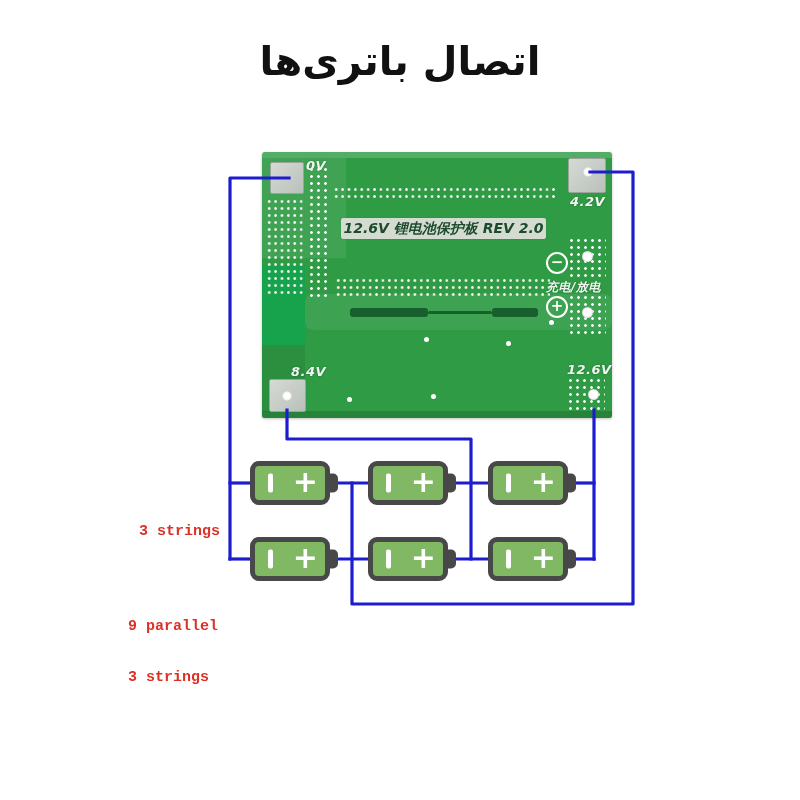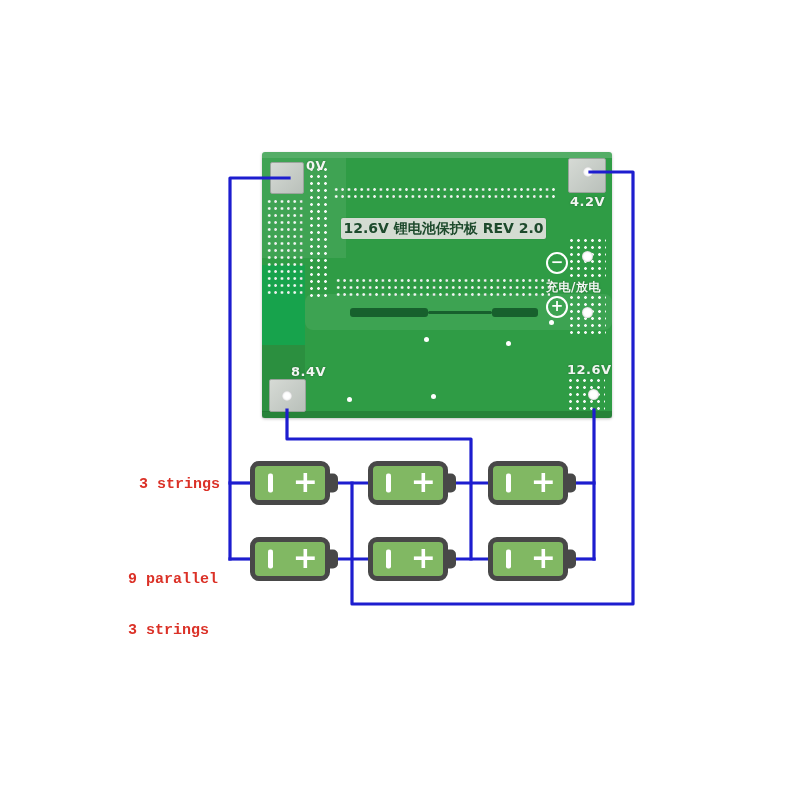--- a/index.html
+++ b/index.html
@@ -18,21 +18,21 @@
     left:0; top:662px; width:800px; text-align:center;
     font-size:27px; font-weight:400; color:#111; direction:rtl;
   }
 
   
   .board {
     left:262px; top:152px; width:350px; height:266px;
     background:#2f9c45; border-radius:3px;
     box-shadow:0 1px 3px rgba(0,0,0,.25);
   }
-  .shade { position:absolute; }
+  .shade { position:absolute;font-style:italic; }
   .dotgrid {
     background-image:radial-gradient(circle, rgba(255,255,255,.95) 1.3px, rgba(255,255,255,0) 1.5px);
     background-size:7px 7px;
   }
   .dotgrid-dense {
     background-image:
       radial-gradient(circle, rgba(255,255,255,.92) 1.25px, rgba(255,255,255,0) 1.45px),
       radial-gradient(circle, rgba(16,60,30,.85) 1.1px, rgba(16,60,30,0) 1.3px);
     background-size:6.4px 7px, 12.8px 7px;
     background-position:0 0, 3.2px 0;
@@ -72,29 +72,30 @@
     position:absolute; right:7px; top:50%; transform:translateY(-54%);
     color:#fff; font-size:30px; font-weight:800; line-height:30px;
   }
   .battery .nub {
     position:absolute; right:-13px; top:50%; transform:translateY(-50%);
     width:9px; height:19px; background:#484848; border-radius:0 5px 5px 0;
   }
 
   .redlabel {
     font-family:"Liberation Mono","DejaVu Sans Mono",monospace;
-    font-weight:700; font-size:15px; color:#db3127; line-height:17px; white-space:pre;
+    font-weight:700; font-size:15px; color:#db3127; line-height:17px; white-space:pre;margin-top:47px;
   }
   svg.wires { left:0; top:0; pointer-events:none; }
 </style>
 </head>
 <body>
 
 <div class="canvas">
 
+  <div class="abs page-title">اتصال باتری‌ها</div>
 
   <div class="abs board">
 
     <div class="shade" style="left:0;top:0;width:350px;height:6px;background:rgba(255,255,255,.18);"></div>
     <div class="shade" style="left:0;top:6px;width:84px;height:100px;background:rgba(255,255,255,.08);"></div>
     <div class="shade" style="left:0;top:113px;width:43px;height:80px;background:#17a34c;"></div>
     <div class="shade" style="left:0;top:193px;width:43px;height:67px;background:rgba(0,0,0,.08);"></div>
     <div class="shade" style="left:43px;top:142px;width:307px;height:36px;background:rgba(255,255,255,.07);border-radius:8px;"></div>
     <div class="shade" style="left:0;top:259px;width:350px;height:7px;background:rgba(0,0,0,.16);"></div>
 

